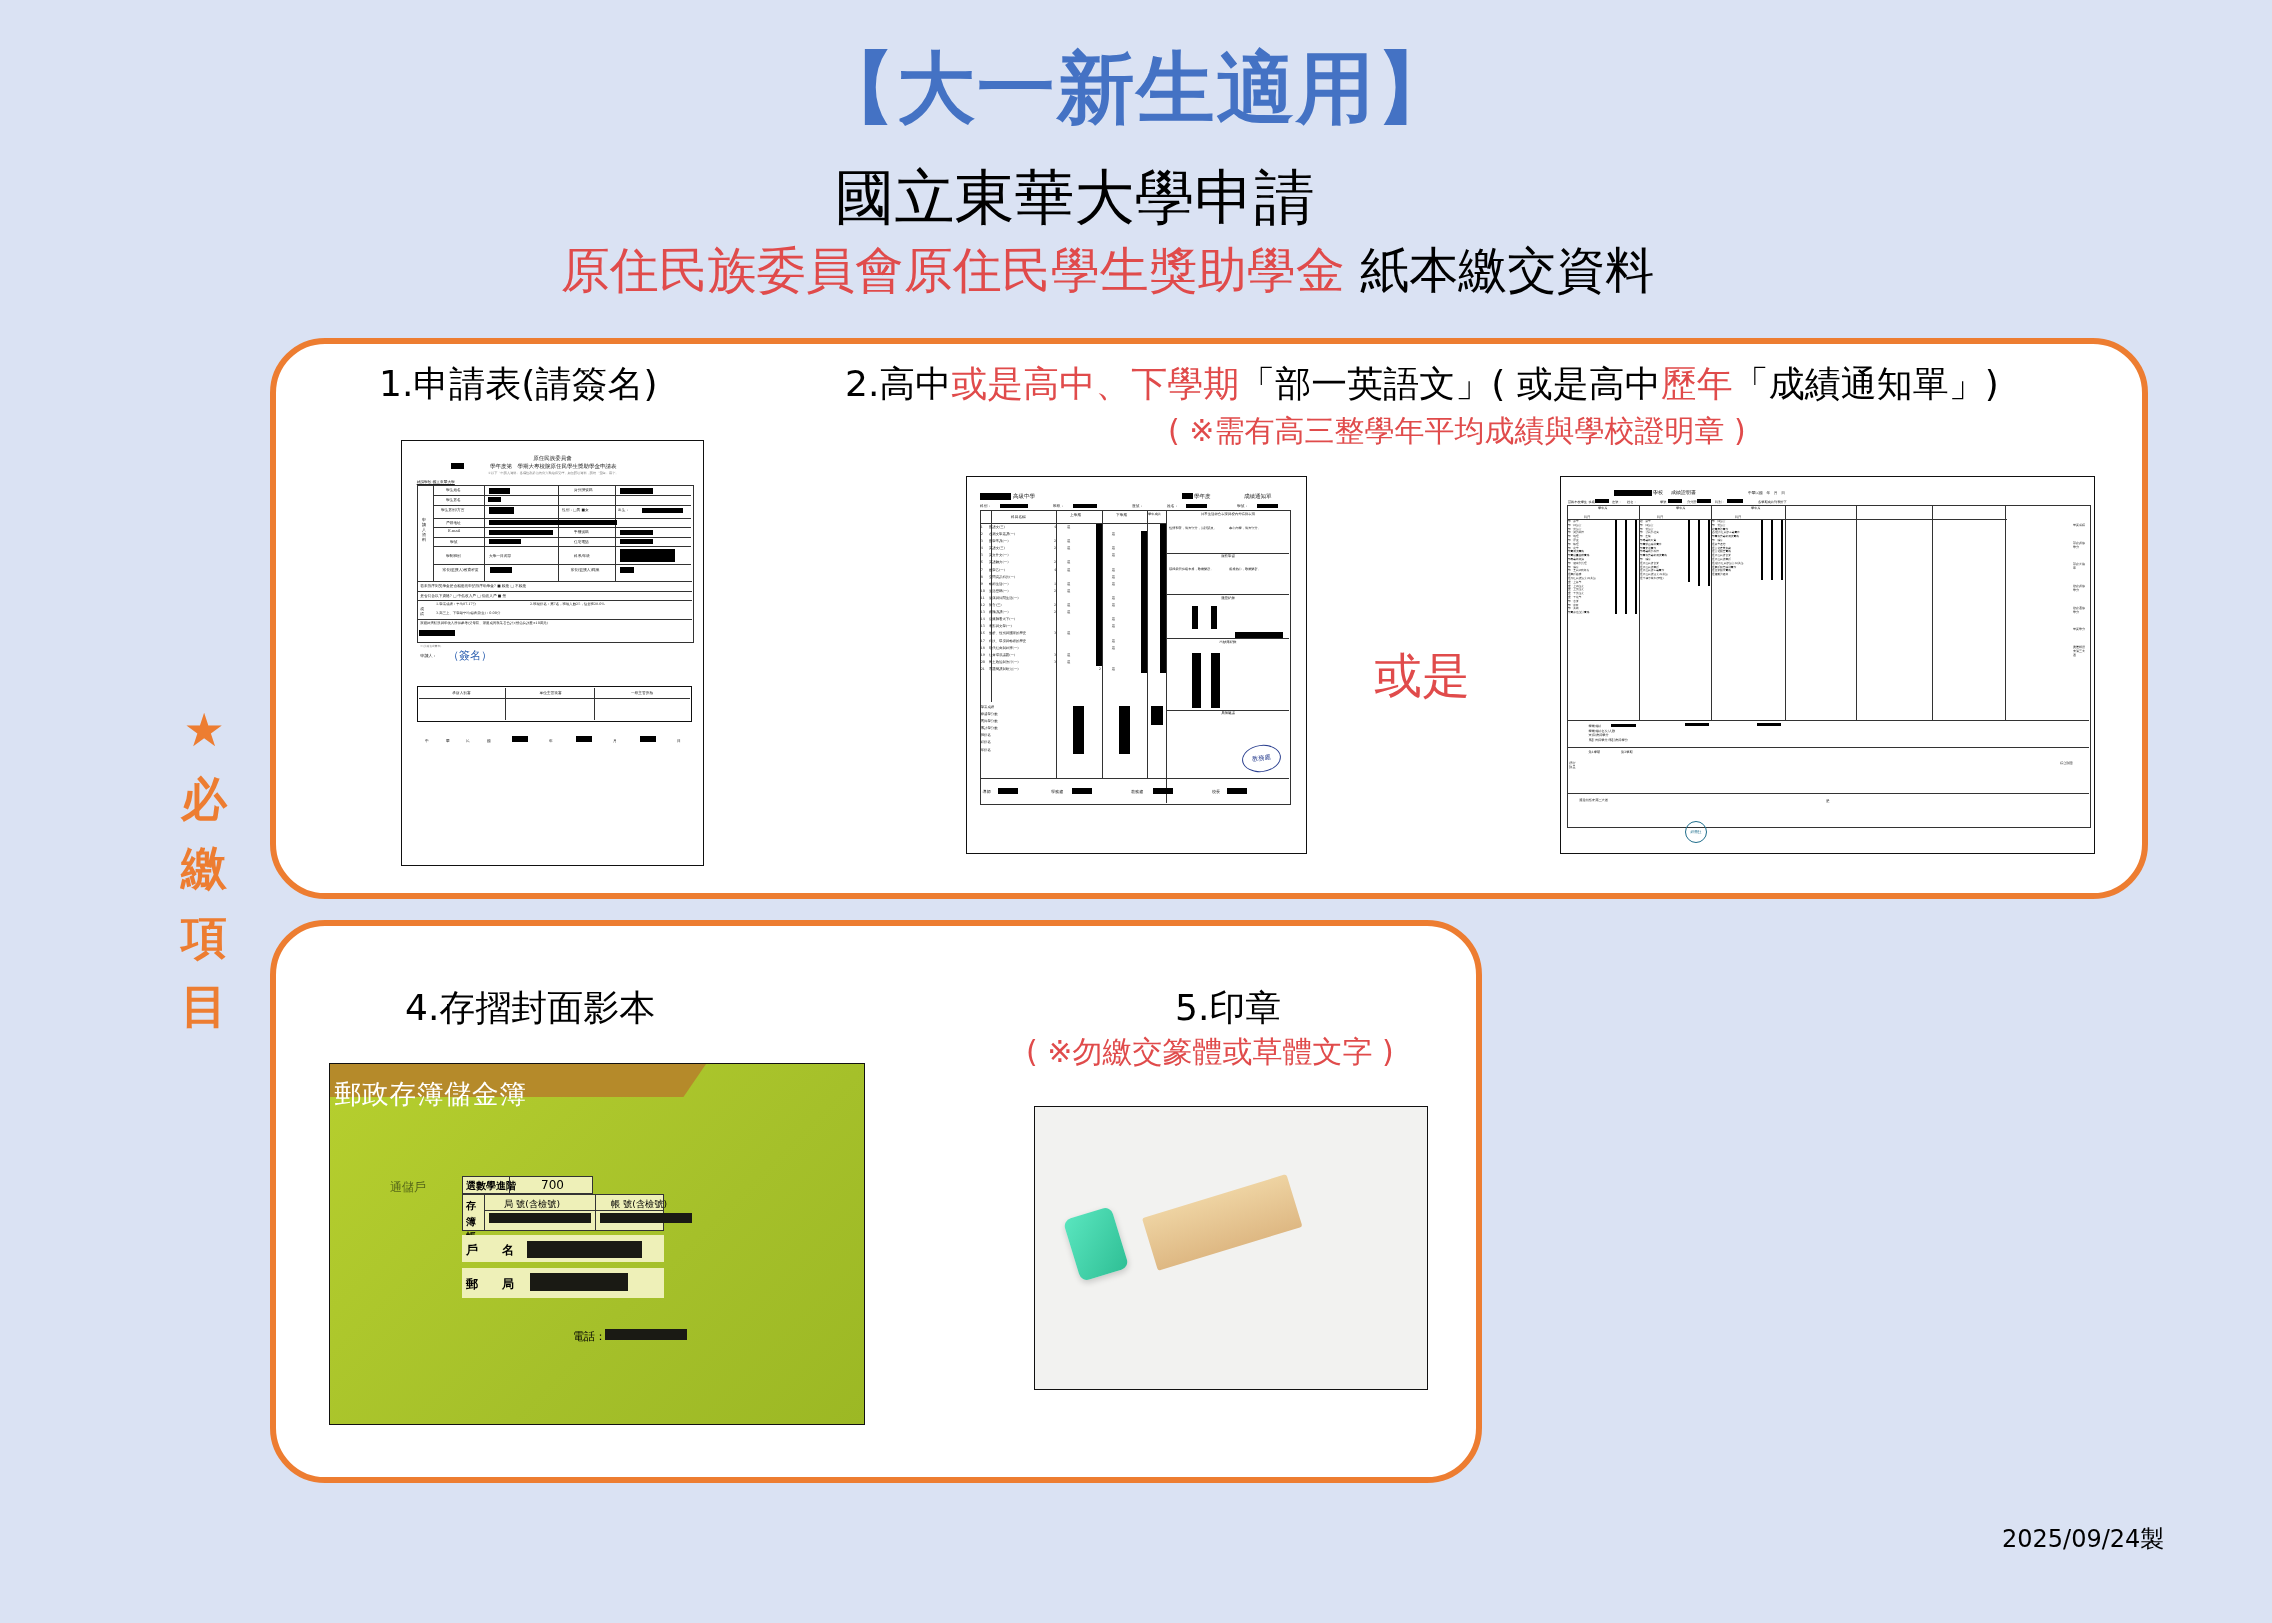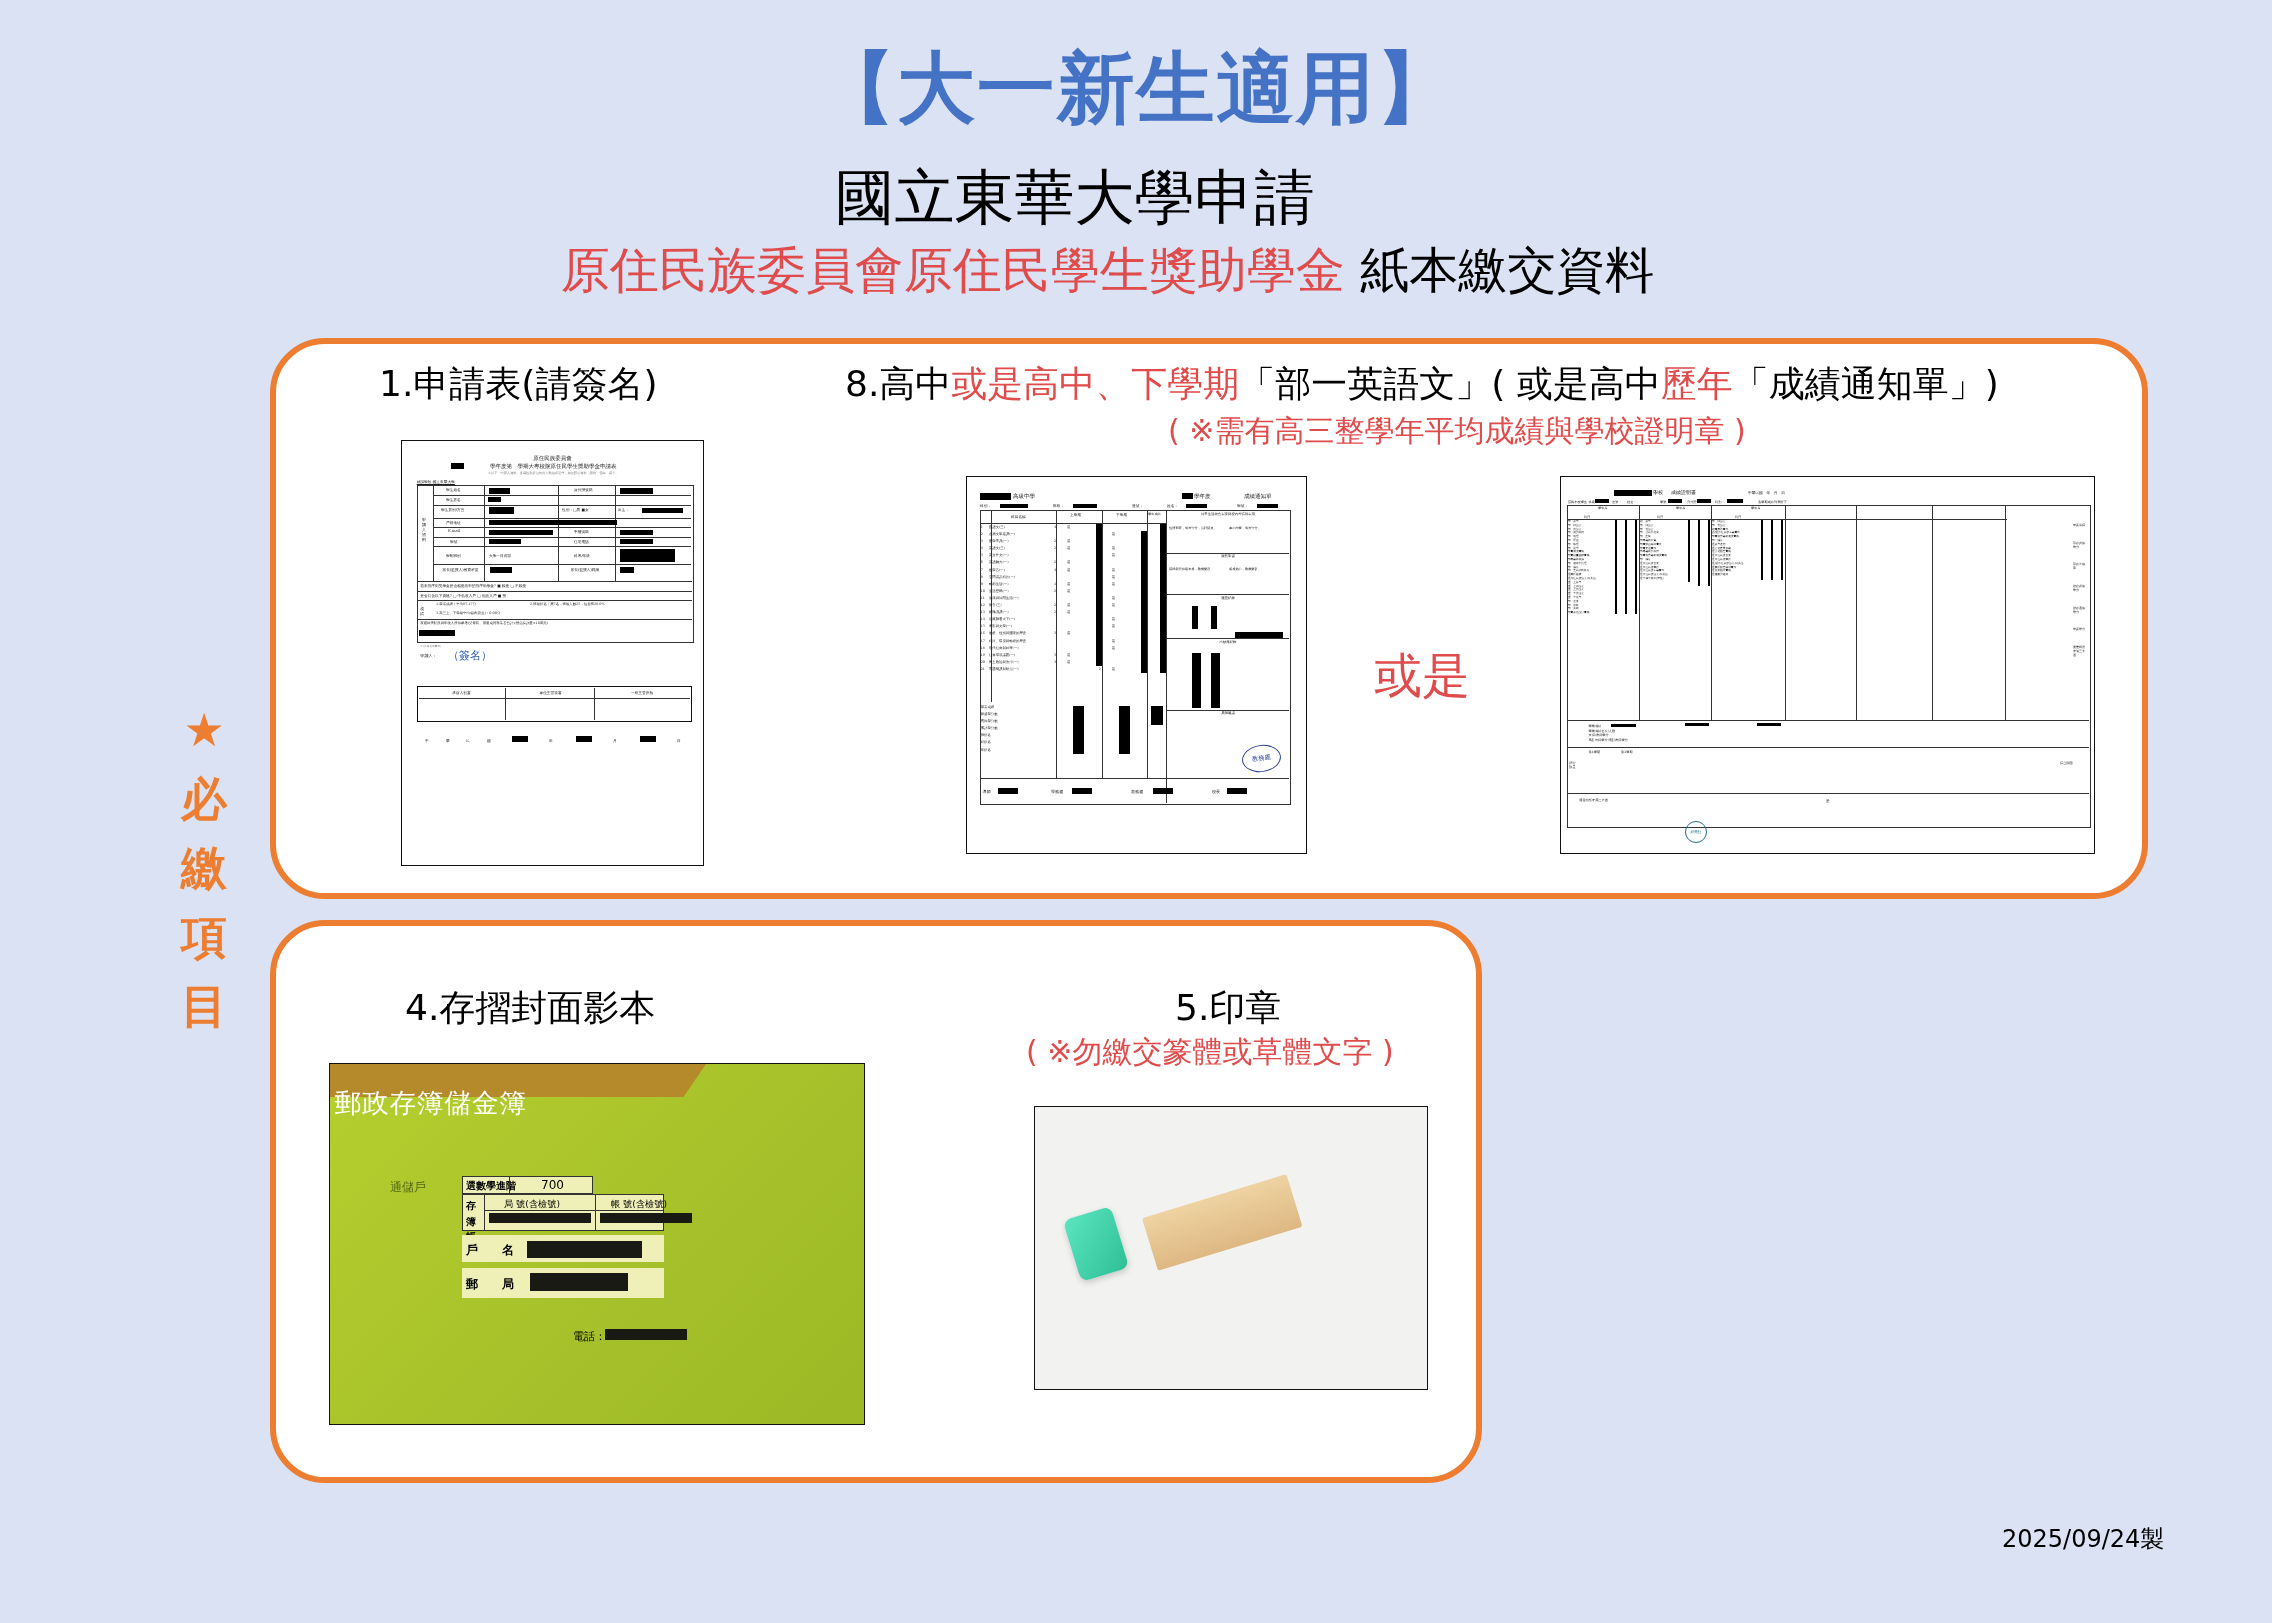--- a/index.html
+++ b/index.html
@@ -37,21 +37,21 @@
   <div>必</div>
   <div>繳</div>
   <div>項</div>
   <div>目</div>
 </div>
 
 <div id="box1" class="box"></div>
 
 <div class="label" style="left:379px;top:360px;">1.申請表(請簽名)</div>
 <div class="label" style="left:845px;top:360px;">
-  <span>8.高中</span><span class="red">或是高中、下學期</span><span>「部一英語文」( 或是高中</span><span class="red">歷年</span><span>「成績通知單」)</span>
+  <span>2.高中</span><span class="red">或是高中、下學期</span><span>「部一英語文」( 或是高中</span><span class="red">歷年</span><span>「成績通知單」)</span>
 </div>
 <div class="note" style="left:1168px;top:411px;">( ※需有高三整學年平均成績與學校證明章 )</div>
 
 <div class="doc" style="left:401px;top:440px;width:303px;height:426px;">
   <div class="docin" style="font-size:5px;">
     <div class="abs center" style="left:0;width:100%;top:13.7px;font-size:5.5px;">原住民族委員會</div>
     <div class="abs center" style="left:9.2px;width:284px;top:22px;font-size:5.5px;">學年度第　學期大專校院原住民學生獎助學金申請表</div>
     <div class="bar" style="left:49px;top:22px;width:13px;height:6.4px;"></div>
     <div class="abs center" style="left:9.2px;width:284px;top:30px;font-size:3.2px;color:#777;">※以下「申請人資料」各欄位都必須填寫完整始得受理，如無該項資料，請填「空白」兩字。</div>
     <div class="abs" style="left:14.7px;top:38px;font-size:3.7px;text-decoration:underline;">就讀學校:國立東華大學</div>
@@ -534,21 +534,21 @@
   </div>
 </div>
 
 <div id="box2" class="box"></div>
 <div class="label" style="left:405px;top:984px;">4.存摺封面影本</div>
 <div class="label" style="left:1175px;top:984px;">5.印章</div>
 <div class="note" style="left:1026px;top:1032px;">( ※勿繳交篆體或草體文字 )</div>
 
 <div class="doc" style="left:329px;top:1063px;width:536px;height:362px;background:linear-gradient(135deg,#b6cf2e 0%,#a5c02a 60%,#9cb824 100%);">
   <div class="abs" style="left:0;top:0;width:376px;height:33px;background:#b58a2a;clip-path:polygon(0 0,100% 0,94% 100%,0 100%);"></div>
-  <div class="abs" style="left:4.6px;top:21px;font-size:26.6px;color:#fff;letter-spacing:0.9px;">郵政存簿儲金簿</div>
+  <div class="abs" style="left:4.6px;top:12px;font-size:26.6px;color:#fff;letter-spacing:0.9px;">郵政存簿儲金簿</div>
   <div class="abs" style="left:60px;top:115px;font-size:12px;color:#556618;">通儲戶</div>
   <div class="abs" style="left:132px;top:112px;width:131px;height:18.3px;background:#eef0b8;border:0.9px solid #333;box-sizing:border-box;"></div>
   <div class="abs" style="left:136px;top:115px;font-size:10px;font-weight:bold;">選數學進階</div>
   <div class="line" style="left:179px;top:112px;width:0.9px;height:18.3px;"></div>
   <div class="abs" style="left:211px;top:114px;font-size:12px;">700</div>
   <div class="abs" style="left:132px;top:130px;width:202px;height:37px;background:#eef0b8;border:0.9px solid #333;box-sizing:border-box;"></div>
   <div class="abs" style="left:136px;top:134px;width:16.5px;font-size:10px;font-weight:bold;line-height:15.6px;">存簿帳號</div>
   <div class="line" style="left:154px;top:130px;width:0.9px;height:37px;"></div>
   <div class="line" style="left:265px;top:130px;width:0.9px;height:37px;"></div>
   <div class="line" style="left:154px;top:146px;width:180px;height:0.9px;"></div>

